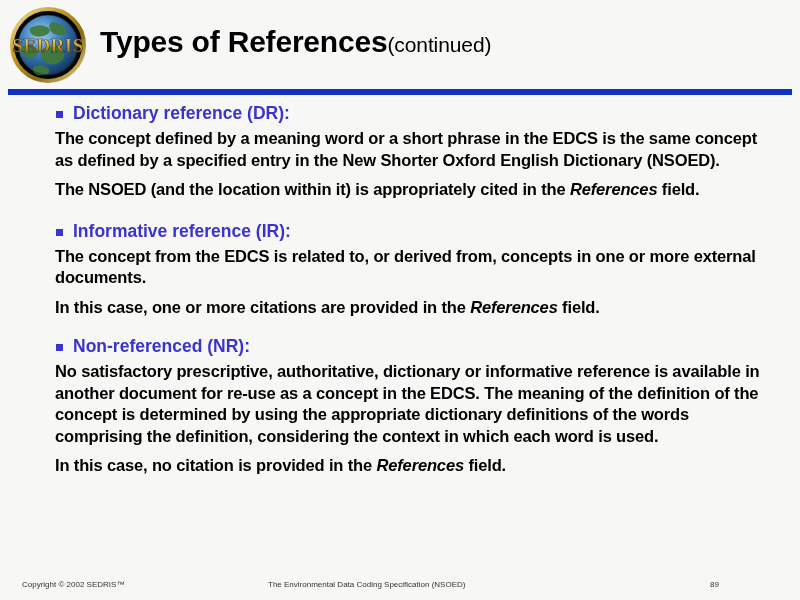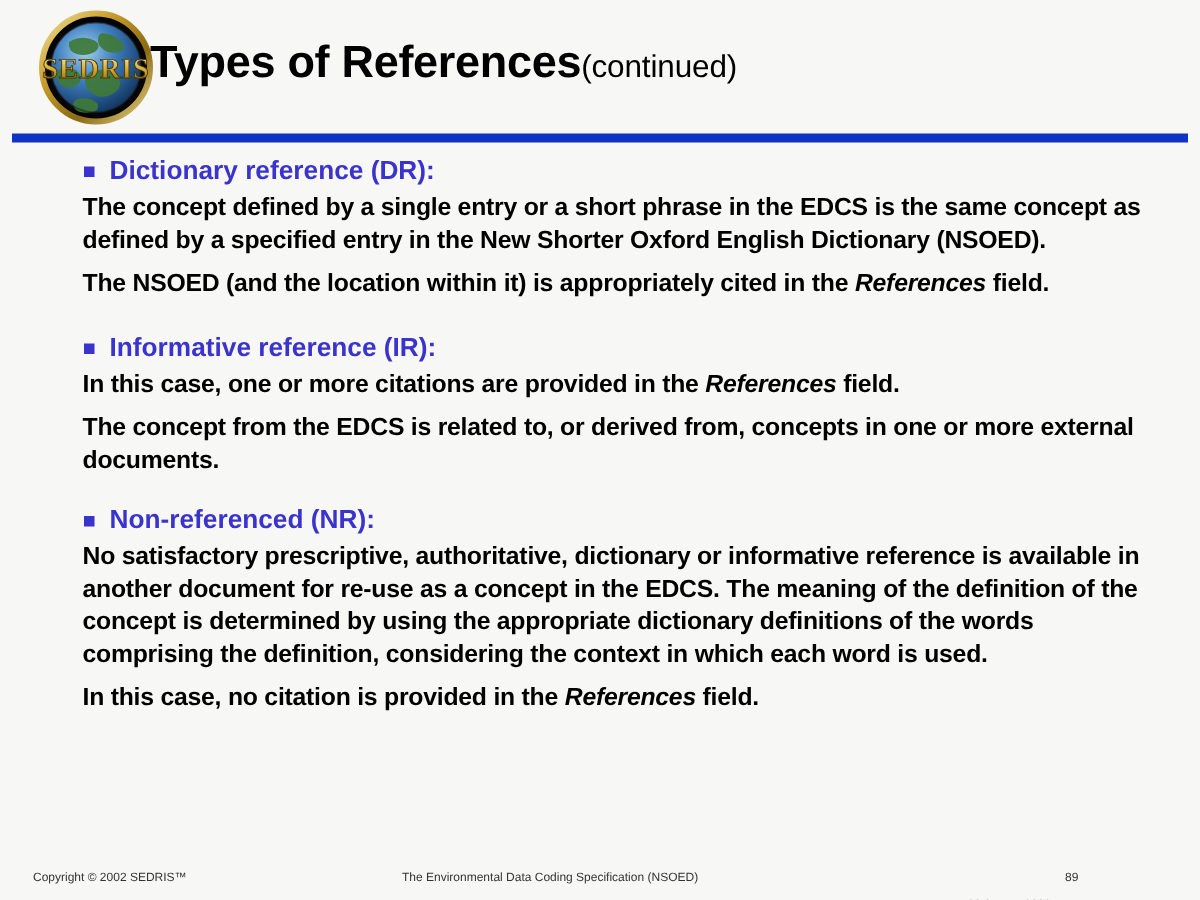--- a/index.html
+++ b/index.html
@@ -18,21 +18,21 @@
   
   .slide-header {
     position: absolute;
     top: 0; left: 0;
     width: 800px;
     height: 92px;
   }
 
   .logo {
     position: absolute;
-    left: 22px;
+    left: 6px;
     top: 6px;
     width: 84px;
     height: 78px;
   }
   .logo svg { display: block; }
 
   .title-area {
     position: absolute;
     left: 100px;
     top: 0;
@@ -203,33 +203,33 @@
   <div class="header-rule"></div>
 </div>
 
 <div class="slide-body">
 
   <div class="section">
     <div class="bullet-head">
       <span class="bullet-marker"></span>
       <span class="bullet-title">Dictionary reference (DR):</span>
     </div>
-    <div class="para"><span>The concept defined by a single entry or a short phrase in the EDCS is the same concept as defined by a specified entry in the New Shorter Oxford English Dictionary (NSOED).</span></div>
+    <div class="para"><span>The concept defined by a meaning word or a short phrase in the EDCS is the same concept as defined by a specified entry in the New Shorter Oxford English Dictionary (NSOED).</span></div>
     <div class="para"><span>The NSOED (and the location within it) is appropriately cited in the </span><em>References</em><span> field.</span></div>
   </div>
 
   <div class="gap-lg"></div>
 
   <div class="section">
     <div class="bullet-head">
       <span class="bullet-marker"></span>
       <span class="bullet-title">Informative reference (IR):</span>
     </div>
+    <div class="para"><span>The concept from the EDCS is related to, or derived from, concepts in one or more external documents.</span></div>
     <div class="para"><span>In this case, one or more citations are provided in the </span><em>References</em><span> field.</span></div>
-    <div class="para"><span>The concept from the EDCS is related to, or derived from, concepts in one or more external documents.</span></div>
   </div>
 
   <div class="gap-md"></div>
 
   <div class="section">
     <div class="bullet-head">
       <span class="bullet-marker"></span>
       <span class="bullet-title">Non-referenced (NR):</span>
     </div>
     <div class="para"><span>No satisfactory prescriptive, authoritative, dictionary or informative reference is available in another document for re-use as a concept in the EDCS. The meaning of the definition of the concept is determined by using the appropriate dictionary definitions of the words comprising the definition, considering the context in which each word is used.</span></div>

